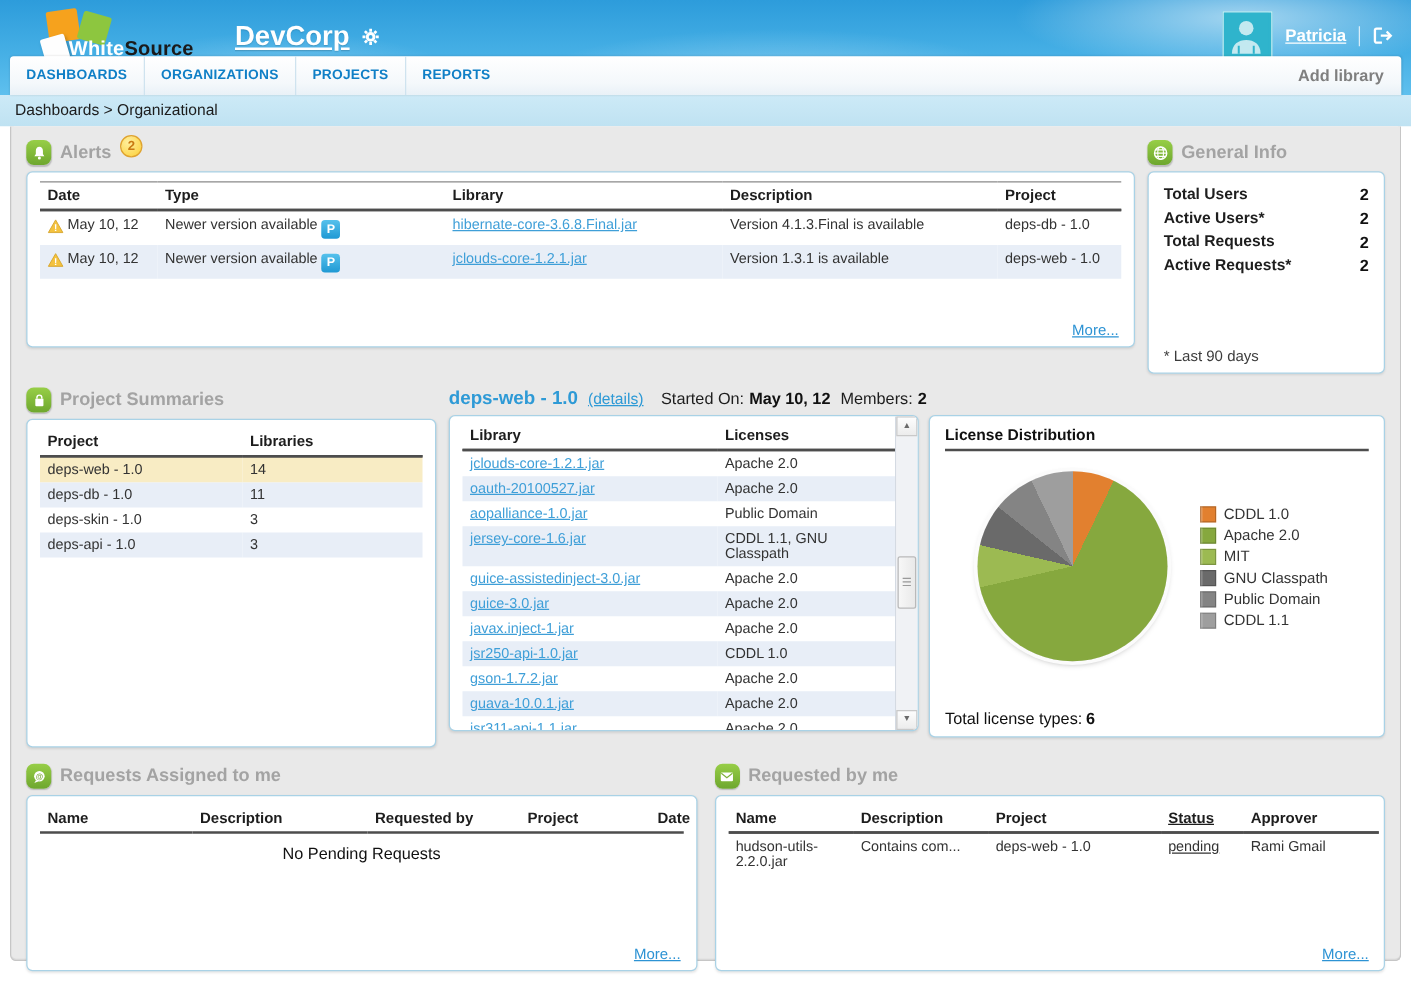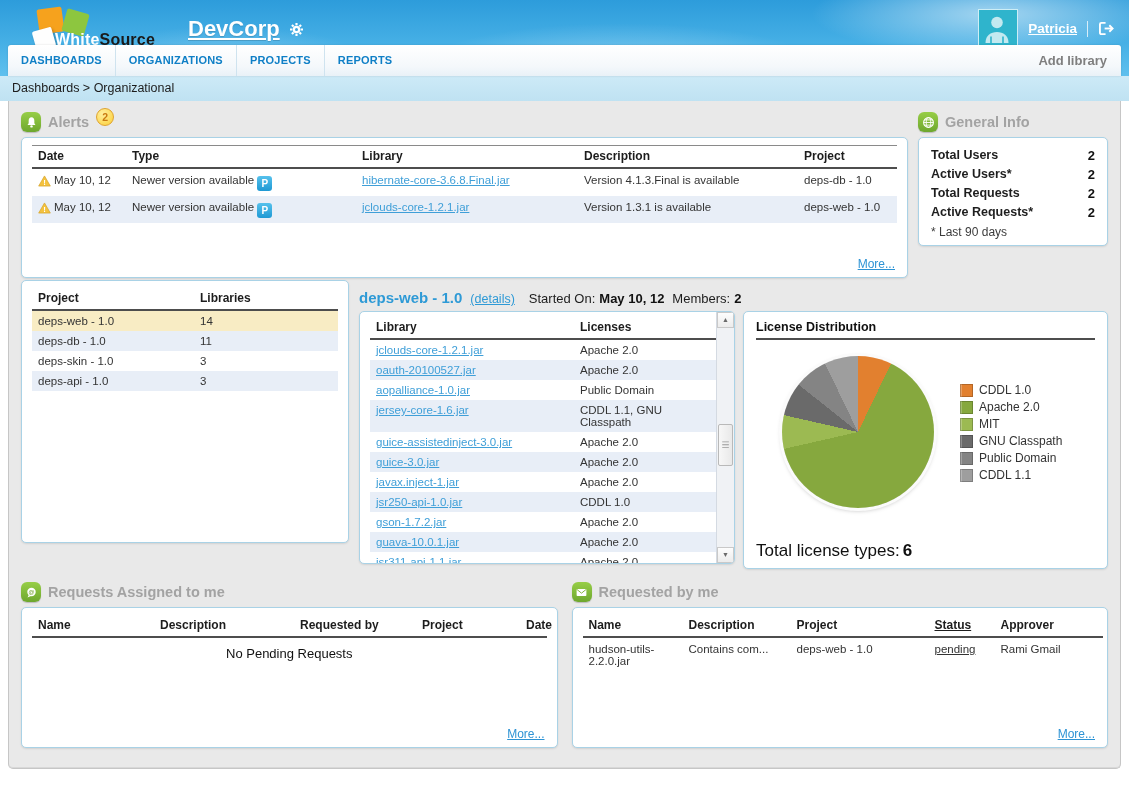--- a/index.html
+++ b/index.html
@@ -63,21 +63,21 @@
   .col-info{width:190px;flex:none;}
   .alerts-panel{height:141px;padding:7px 10px 24px;}
   .alerts-table th{border-top:1px solid #8a8a8a;}
   .alerts-table th:nth-child(1),.alerts-table td:nth-child(1){width:82px;}
   .alerts-table th:nth-child(2),.alerts-table td:nth-child(2){width:218px;}
   .alerts-table th:nth-child(3),.alerts-table td:nth-child(3){width:210px;}
   .alerts-table th:nth-child(4),.alerts-table td:nth-child(4){width:208px;}
   .c-date{display:flex;gap:3px;}
   .warn{flex:none;margin-top:1px;}
   .pbadge{display:inline-flex;width:15px;height:15px;border-radius:3px;background:linear-gradient(180deg,#56c1ec,#1f99d4);color:#fff;font-size:10px;font-weight:bold;align-items:center;justify-content:center;vertical-align:-3px;}
-  .info-panel{height:109px;padding:8px 12px 24px;}
+  .info-panel{height:162px;padding:8px 12px 24px;}
   .info-row{display:flex;justify-content:space-between;line-height:19px;}
   .il{font-size:12.5px;color:#1e1e1e;font-weight:600;}
   .iv{font-size:13px;font-weight:bold;color:#111;}
   .footnote{position:absolute;bottom:6px;left:12px;font-size:12px;color:#3c3c3c;}
 
   
   .row2{margin-top:2px;}
   .col-projects{width:328px;flex:none;}
   .projects-panel{height:263px;padding:7px 10px;}
   .proj-table th:nth-child(1),.proj-table td:nth-child(1){width:150px;}
@@ -98,21 +98,21 @@
   .sb-track{flex:1;position:relative;}
   .sb-thumb{position:absolute;top:44%;left:1px;right:1px;height:40px;background:linear-gradient(90deg,#f7f7f7,#e9e9e9);border:1px solid #b9b9b9;border-radius:2px;display:flex;align-items:center;justify-content:center;color:#9a9a9a;font-size:9px;cursor:grab;}
   .chart-panel{flex:1;height:258px;padding:6px 12px 8px;}
   .chart-title{font-size:12.5px;font-weight:bold;color:#101010;border-bottom:2px solid #4d4d4d;padding:2px 0 4px;}
   .chart-area{display:flex;align-items:center;}
   .pie{width:152px;height:152px;border-radius:50%;margin:16px 26px 0 26px;flex:none;box-shadow:0 0 0 3px #fbfbfb,0 2px 5px rgba(0,0,0,.35);}
   .legend{list-style:none;margin:18px 0 0;padding:0;}
   .legend li{display:flex;align-items:center;gap:6px;line-height:17px;}
   .swatch{width:13px;height:13px;flex:none;box-shadow:inset 0 0 0 1px rgba(0,0,0,.2), inset 2px 0 0 rgba(255,255,255,.25);}
   .legend .ltext{font-size:12px;color:#333;}
-  .chart-total{position:absolute;left:12px;bottom:7px;font-size:17px;color:#101010;}
+  .chart-total{position:absolute;left:12px;bottom:7px;font-size:13px;color:#101010;}
   .chart-total b{margin-left:3px;}
 
   
   .row3{margin-top:4px;gap:14px;}
   .col-ra,.col-rb{flex:1;min-width:0;}
   .req-panel{height:141px;padding:7px 10px 24px;}
   .ra-table th:nth-child(1),.ra-table td:nth-child(1){width:110px;}
   .ra-table th:nth-child(2),.ra-table td:nth-child(2){width:128px;}
   .ra-table th:nth-child(3),.ra-table td:nth-child(3){width:110px;}
   .ra-table th:nth-child(4),.ra-table td:nth-child(4){width:92px;}
@@ -276,20 +276,29 @@
      <span class="iv">2</span>
    </div>
             </div>
           <div class="footnote">* Last 90 days</div>
         </div>
       </aside>
     </div>
 
     <div class="row row2">
       <section class="col-projects">
+        <div class="sec-title">
+          <span class="gicon">
+            <svg viewBox="0 0 16 16" width="13" height="13">
+                <path d="M4 6.2h8v6.3a1 1 0 0 1-1 1H5a1 1 0 0 1-1-1z" fill="#fff"></path>
+                <path d="M5.6 6.2V5a2.4 2.4 0 0 1 4.8 0v1.2" fill="none" stroke="#fff" stroke-width="1.4"></path>
+              </svg>
+          </span>
+          <span>Project Summaries</span>
+        </div>
         <div class="panel projects-panel">
           <table class="proj-table">
             <thead>
                 <tr id="proj-head">
                   <th>Project</th>
                   <th>Libraries</th>
                 </tr>
               </thead>
             <tbody id="proj-body">
                 <tr class="sel">

